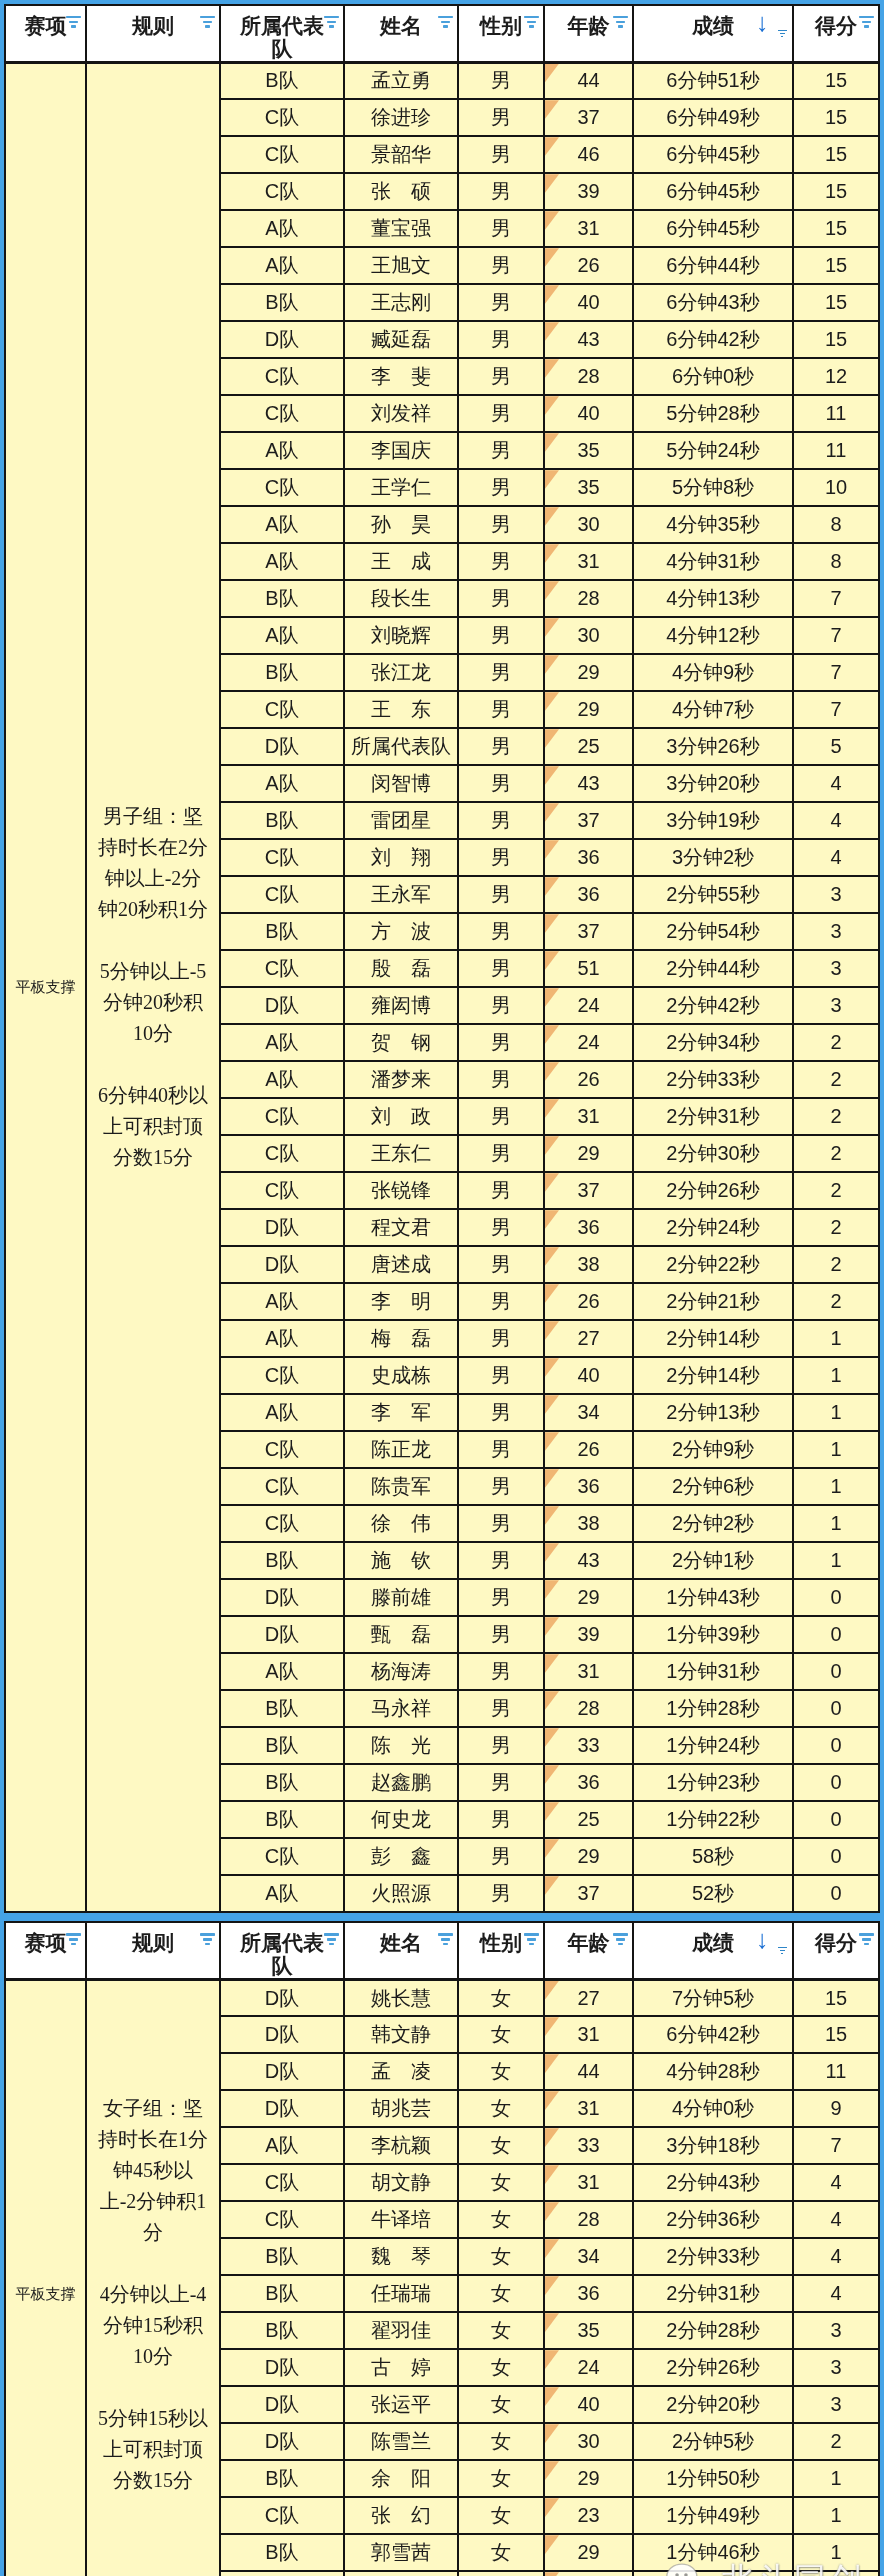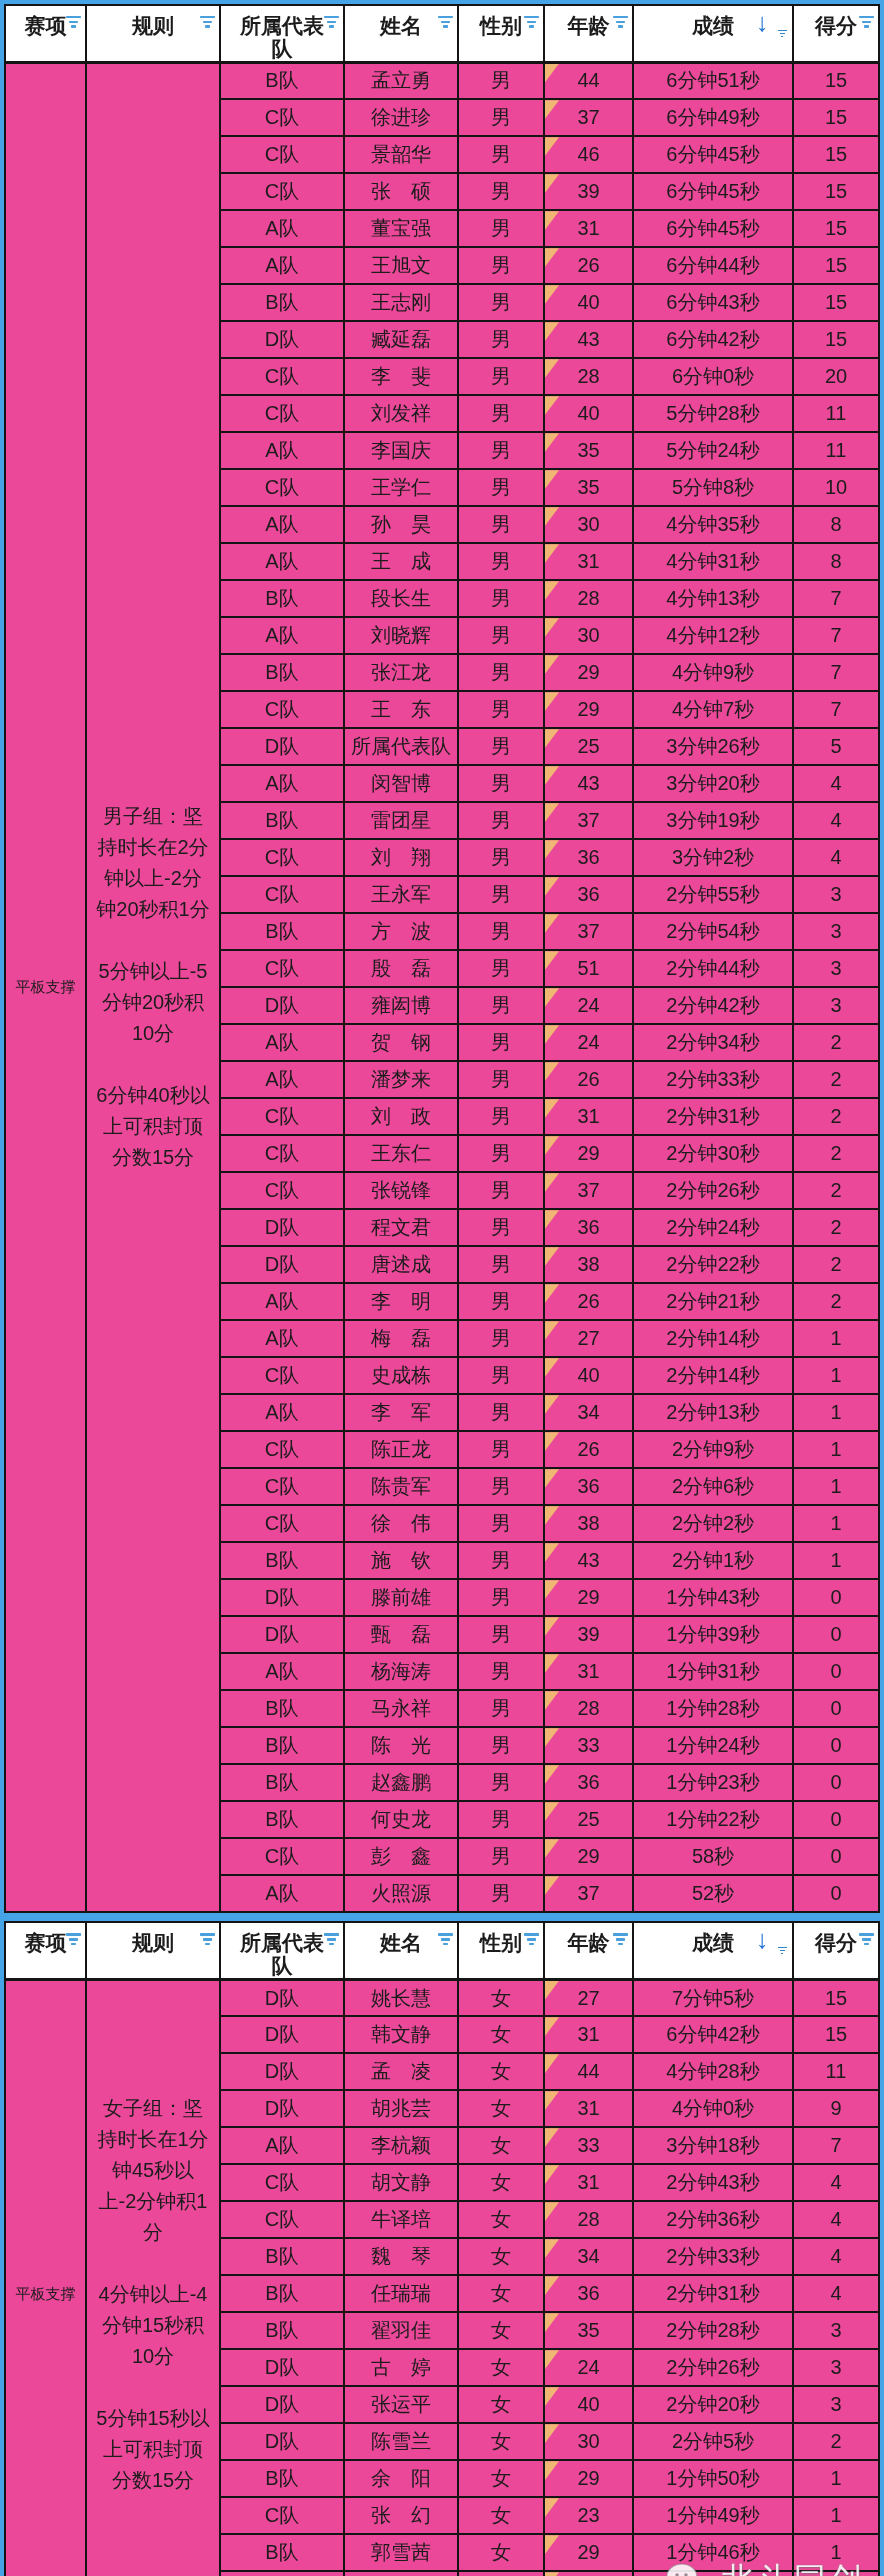--- a/index.html
+++ b/index.html
@@ -1,27 +1,27 @@
 <!DOCTYPE html>
 <html style="font-size:11px"><head>
 <meta charset="utf-8">
 <style>
   html,body{margin:0;padding:0;background:#ffffff;}
   body{width:884px;font-family:"Liberation Sans","DejaVu Sans",sans-serif;color:#1c1c1c;}
   .page{width:884px;position:relative;}
   .section{border:4.8px solid #45a3e6;background:#ffffff;}
-  table{border-collapse:collapse;table-layout:fixed;width:875px;background:#ec4899;}
+  table{border-collapse:collapse;table-layout:fixed;width:875px;background:#fef9c3;}
   th,td{border:2.1px solid #141414;text-align:center;vertical-align:middle;
         padding:0;overflow:hidden;box-sizing:border-box;}
   th{height:40px;font-size:21px;font-weight:600;position:relative;
      vertical-align:top;padding-top:7.6px;line-height:1.12;border-bottom-width:3.5px;background:#ffffff;}
   td{height:37px;font-size:20px;font-weight:400;}
   tbody tr{height:37px;}
   .event-cell{font-size:15px;line-height:1.5;padding:0 7px;}
-  .rules-cell{font-size:20px;line-height:1.55;padding:0 8.3px;white-space:pre-line;}
+  .rules-cell{font-size:20px;line-height:1.55;padding:0 8.3px;white-space:pre-line;font-family:Liberation Serif, serif;}
   .age-cell{position:relative;}
   .corner{position:absolute;left:0;top:0;width:14px;height:18.7px;background:#f0b673;
           clip-path:polygon(0 0,100% 0,0 100%);}
   .h-label{display:inline-block;max-width:calc(100% - 23.5px);}
   .filter-icon{position:absolute;right:4.1px;top:9.7px;width:15px;display:flex;
                flex-direction:column;align-items:center;gap:2.1px;cursor:pointer;}
   .filter-icon i{display:block;height:2.8px;background:#4aa0dc;border-radius:0.7px;}
   .filter-icon i:nth-child(1){width:15px;}
   .filter-icon i:nth-child(2){width:9.7px;}
   .filter-icon i:nth-child(3){width:4.8px;}
@@ -169,21 +169,21 @@
             <td class="age-cell"><i class="corner"></i><span>43</span></td>
             <td>6分钟42秒</td>
             <td>15</td>
           </tr>
           <tr>
             <td>C队</td>
             <td>李　斐</td>
             <td>男</td>
             <td class="age-cell"><i class="corner"></i><span>28</span></td>
             <td>6分钟0秒</td>
-            <td>20</td>
+            <td>12</td>
           </tr>
           <tr>
             <td>C队</td>
             <td>刘发祥</td>
             <td>男</td>
             <td class="age-cell"><i class="corner"></i><span>40</span></td>
             <td>5分钟28秒</td>
             <td>11</td>
           </tr>
           <tr>

